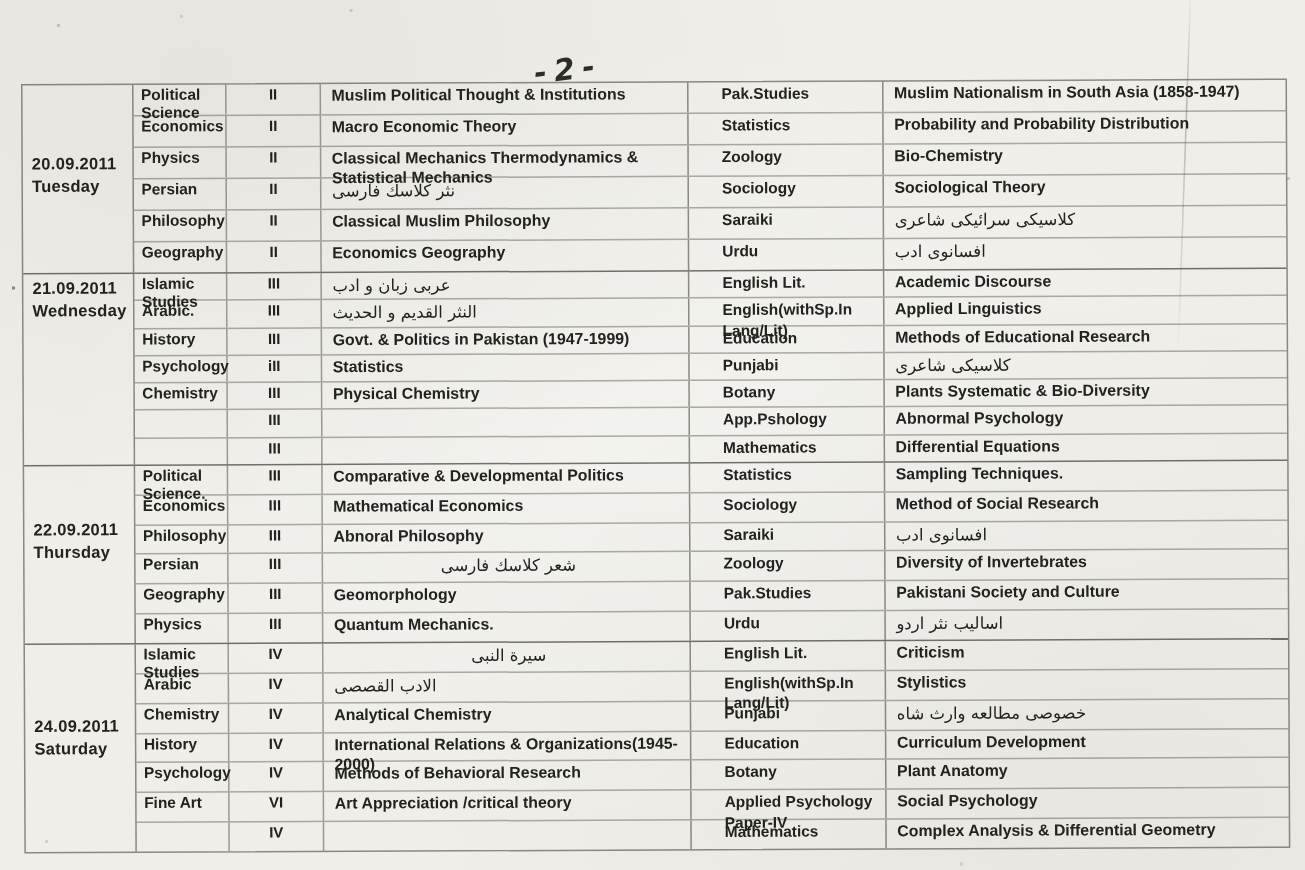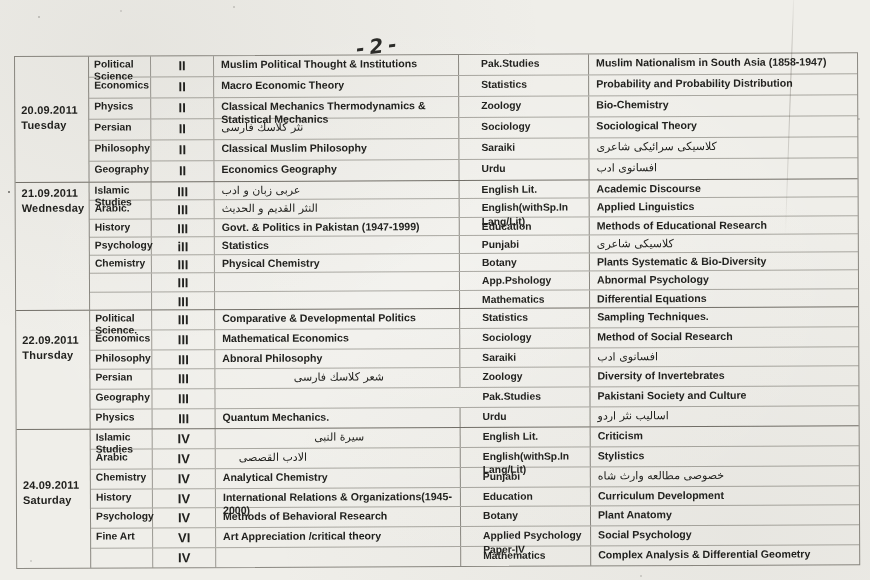--- a/index.html
+++ b/index.html
@@ -51,35 +51,35 @@
   .block:nth-child(3){height:119px;}
   .block:nth-child(4){height:138px;}
   .date-cell{
     width:74px;flex:none;box-sizing:border-box;
     border-right:1px solid rgba(72,68,60,.6);
     padding:4px 2px 0 6px;font-weight:bold;font-size:11px;line-height:1.4;
     letter-spacing:.2px;
   }
   .block:nth-child(1) .date-cell{padding-top:46px;}
   .block:nth-child(2) .date-cell{padding-top:3px;}
-  .block:nth-child(3) .date-cell{padding-top:22px;}
+  .block:nth-child(3) .date-cell{padding-top:36px;}
   .block:nth-child(4) .date-cell{padding-top:48px;}
   .lsub{width:370px;flex:none;display:flex;flex-direction:column;}
   .rsub{flex:1;display:flex;flex-direction:column;}
   .lrow,.rrow{flex:1 1 0;display:flex;border-bottom:1px solid rgba(72,68,60,.42);min-height:13px;}
   .lrow:last-child,.rrow:last-child{border-bottom:none;}
   .subj{
     width:62px;flex:none;box-sizing:border-box;
     border-right:1px solid rgba(72,68,60,.5);
     padding:2px 1px 0 5px;font-weight:bold;font-size:10.3px;line-height:1.2;
   }
   .num{
     width:63px;flex:none;box-sizing:border-box;
     border-right:1px solid rgba(72,68,60,.5);
-    padding:2px 0 0 0;text-align:center;font-weight:bold;font-size:13px;
+    padding:2px 0 0 0;text-align:center;font-weight:bold;font-size:10px;
   }
   .crs{
     flex:1;box-sizing:border-box;
     border-right:1px solid rgba(72,68,60,.6);
     padding:2px 4px 0 7px;font-weight:bold;font-size:10.6px;line-height:1.25;
   }
   .subj2{
     width:114px;flex:none;box-sizing:border-box;
     border-right:1px solid rgba(72,68,60,.6);
     padding:2px 2px 0 6px;font-weight:bold;font-size:10.3px;line-height:1.3;margin-left:16px;
@@ -254,20 +254,21 @@
             <div class="crs">Abnoral Philosophy</div>
           </div>
           <div class="lrow">
             <div class="subj">Persian</div>
             <div class="num">III</div>
             <div class="crs ar" dir="rtl" style="text-align: center;">شعر كلاسك فارسى</div>
           </div>
           <div class="lrow">
             <div class="subj">Geography</div>
             <div class="num">III</div>
+            <div class="crs">Geomorphology</div>
           </div>
           <div class="lrow">
             <div class="subj">Physics</div>
             <div class="num">III</div>
             <div class="crs">Quantum Mechanics.</div>
           </div>
         </div>
         <div class="rsub">
           <div class="rrow">
             <div class="subj2">Statistics</div>
@@ -302,21 +303,21 @@
         </div>
         <div class="lsub">
           <div class="lrow">
             <div class="subj">Islamic Studies</div>
             <div class="num">IV</div>
             <div class="crs ar" dir="rtl" style="text-align: center;">سيرة النبى</div>
           </div>
           <div class="lrow">
             <div class="subj">Arabic</div>
             <div class="num">IV</div>
-            <div class="crs ar" dir="rtl" style="text-align: left; margin-left: 16px;">الادب القصصى</div>
+            <div class="crs ar" dir="rtl" style="text-align: left;">الادب القصصى</div>
           </div>
           <div class="lrow">
             <div class="subj">Chemistry</div>
             <div class="num">IV</div>
             <div class="crs">Analytical Chemistry</div>
           </div>
           <div class="lrow">
             <div class="subj">History</div>
             <div class="num">IV</div>
             <div class="crs">International Relations &amp; Organizations(1945-2000)</div>

